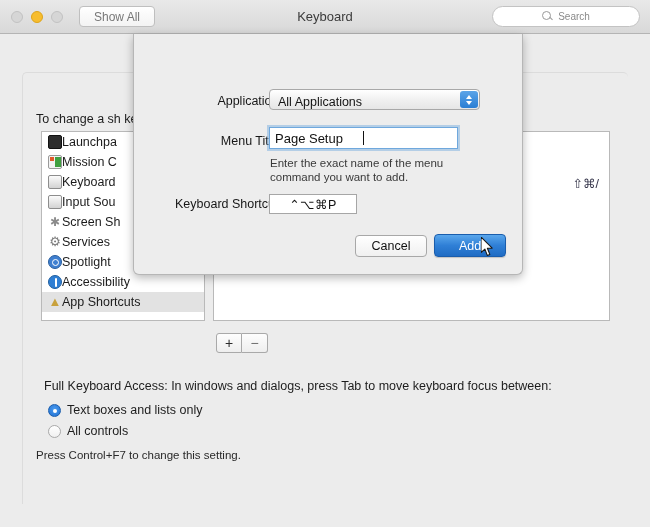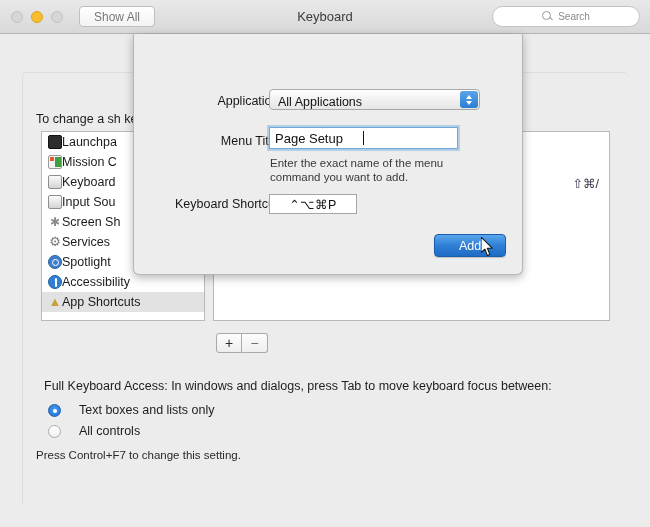--- a/index.html
+++ b/index.html
@@ -137,21 +137,21 @@
     line-height: 1;
   }
   .pmbtn.plus { border-radius: 3px 0 0 3px; }
   .pmbtn.minus { border-radius: 0 3px 3px 0; border-left: none; color:#6e6e6e; }
 
   
   #fka {
     position:absolute; left:44px; top:345px;
     font-size:12.5px; color:#1d1d1d; white-space:nowrap;
   }
-  .radiorow { position:absolute; display:flex; align-items:center; gap:18px;
+  .radiorow { position:absolute; display:flex; align-items:center; gap:6px;
               font-size:12.5px; color:#1d1d1d; white-space:nowrap; }
   #r1 { left:48px; top:369px; }
   #r2 { left:48px; top:390px; }
   .radio { width:13px; height:13px; border-radius:50%; flex:0 0 13px;
            background: linear-gradient(#ffffff,#f0f0f0); border:1px solid #a9a9a9; position:relative; }
   .radio.on { background: radial-gradient(circle at 50% 40%, #4a9bf0, #1f6fd0);
               border:1px solid #1a5dac; }
   .radio.on::after { content:""; position:absolute; left:4px; top:4px; width:4px; height:4px;
                      background:#fff; border-radius:50%; }
   #fkahint { position:absolute; left:36px; top:415px; font-size:11.5px; color:#2a2a2a; }
@@ -339,20 +339,21 @@
         <span id="caret"></span>
       </div>
 
       <div id="hint">Enter the exact name of the menu command you want to add.</div>
 
       <div class="lbl" id="lbl-ks">Keyboard Shortcut:</div>
       <div id="ksfield">
         <span id="ksval">⌃⌥⌘P</span>
       </div>
 
+      <div class="dlgbtn" id="cancelbtn">Cancel</div>
       <div class="dlgbtn" id="addbtn">Add</div>
     </div>
 
     <div id="cursor">
       <svg width="14" height="20" viewBox="0 0 14 20">
         <polygon points="0,0 0,15.5 3.9,12.1 6.3,18.4 8.8,17.4 6.4,11.3 11.2,11.1" fill="#ffffff" stroke="#1a1a1a" stroke-width="1.1" stroke-linejoin="round"></polygon>
       </svg>
     </div>
 
   </div>

